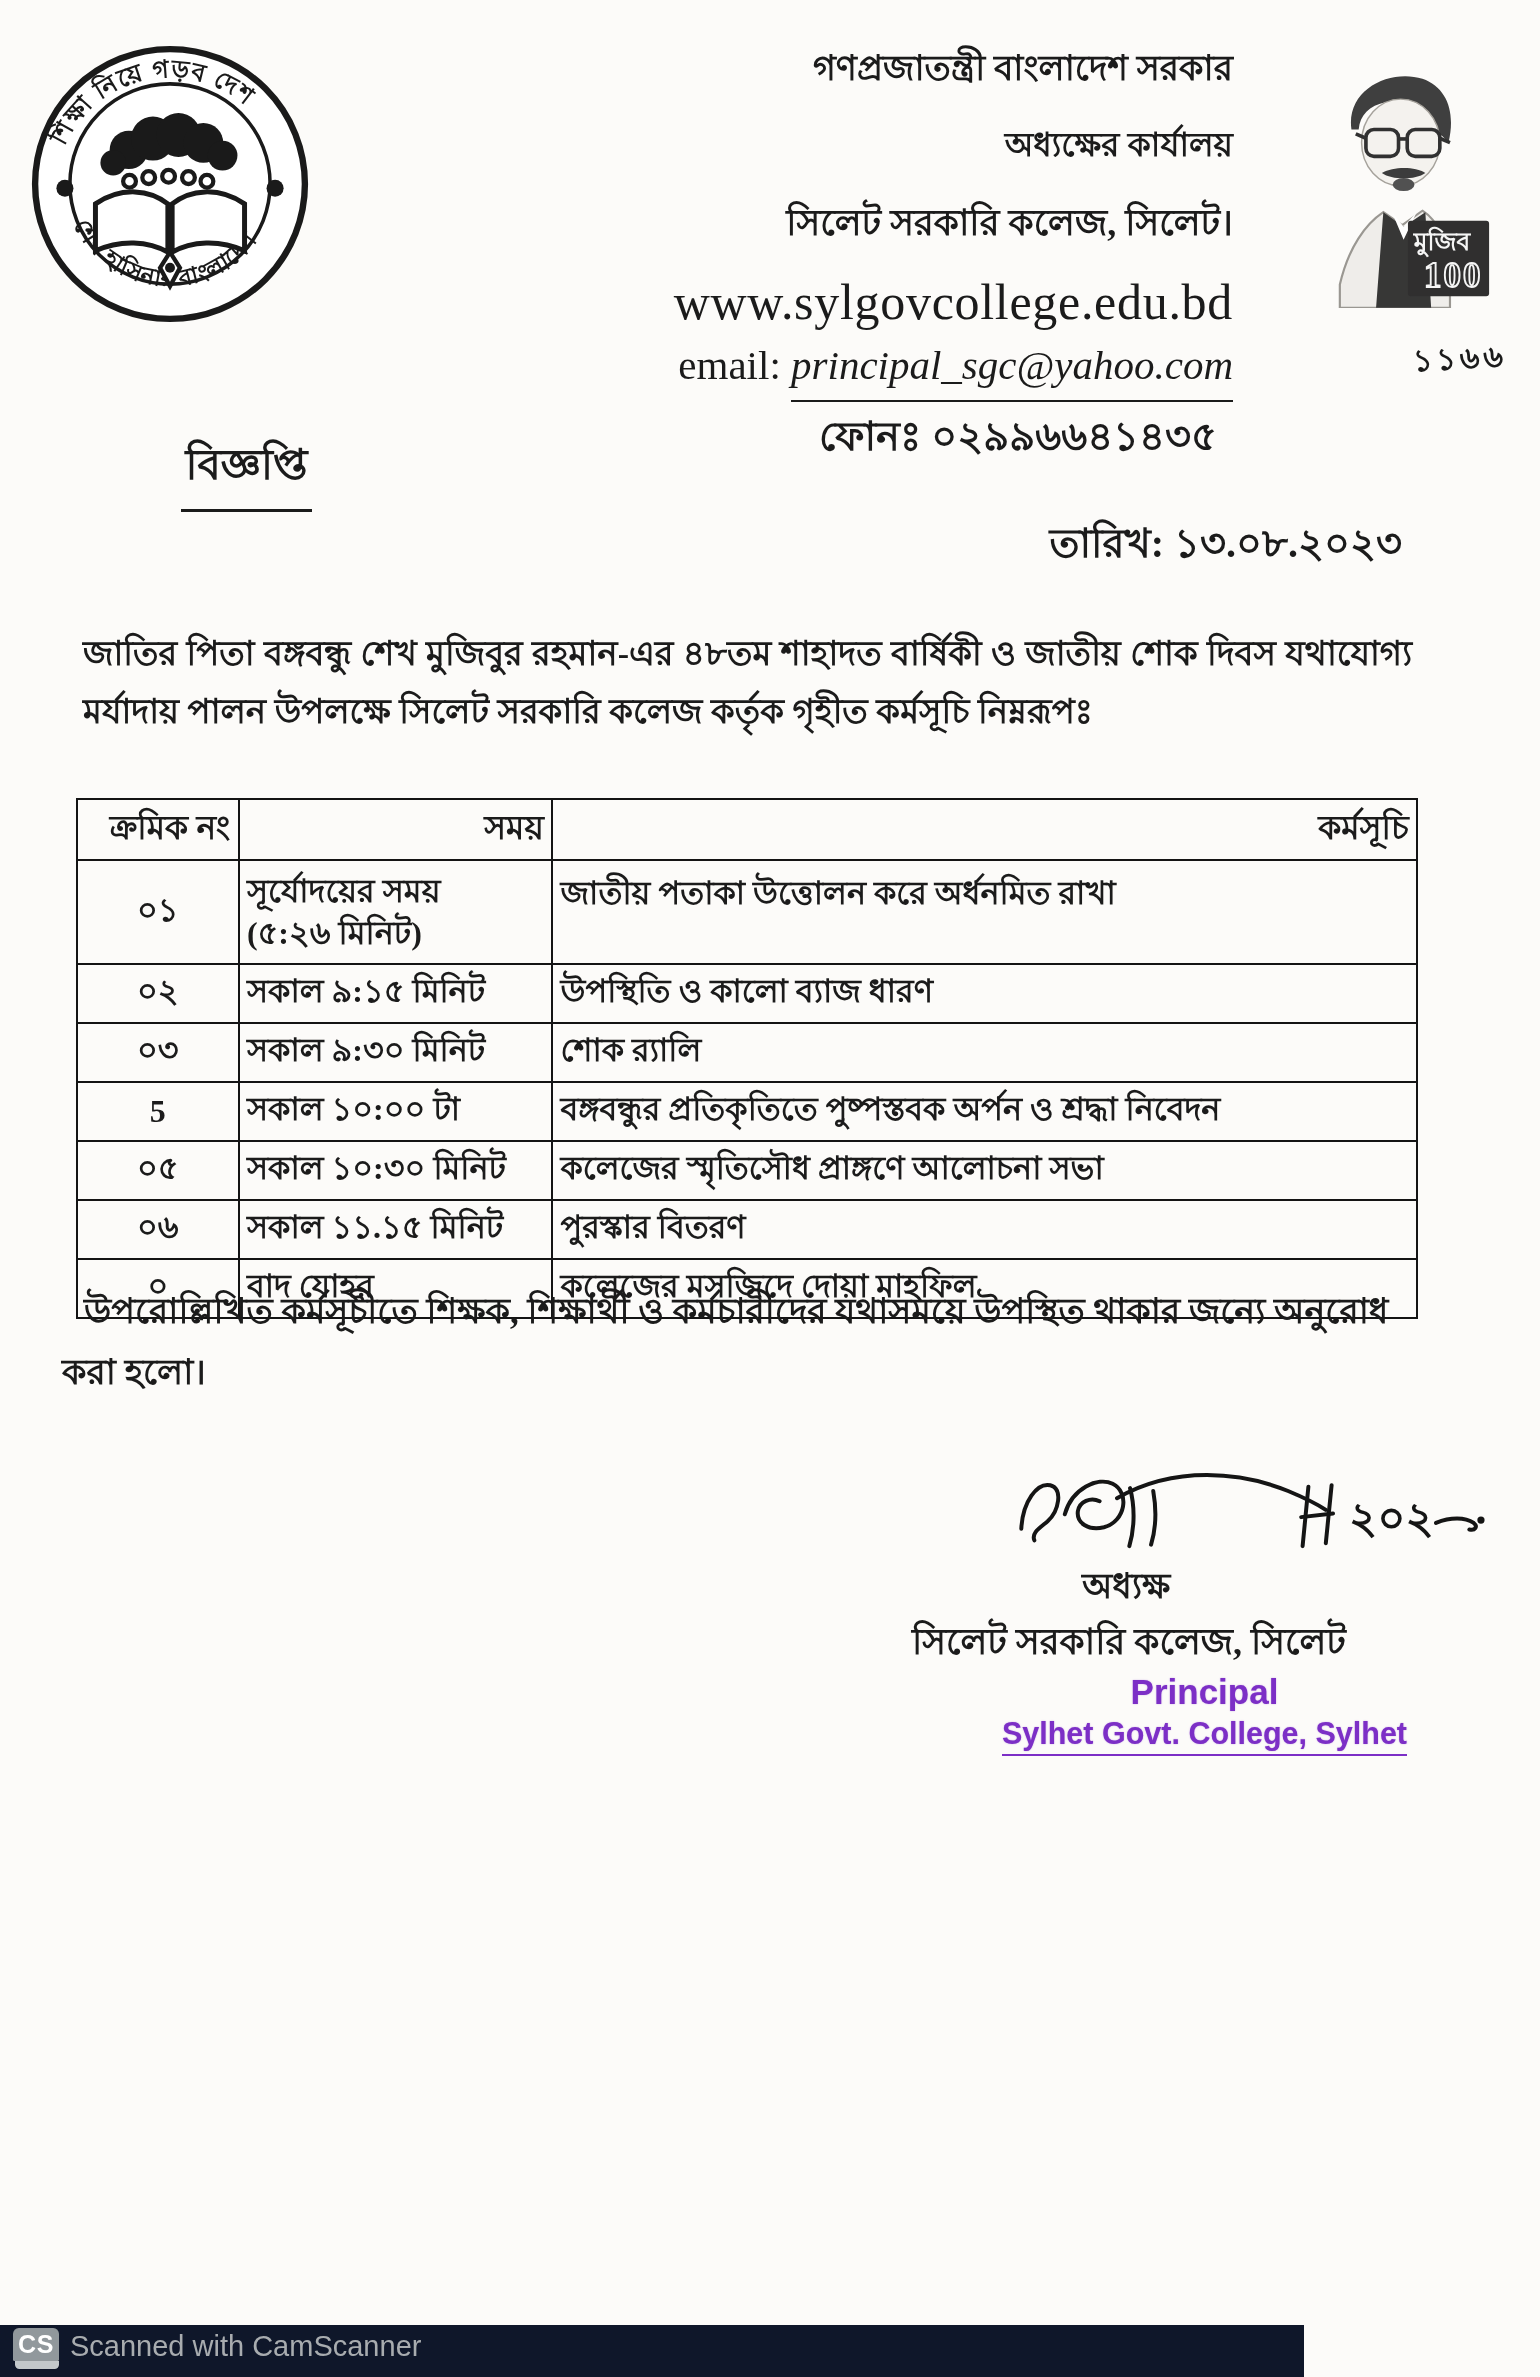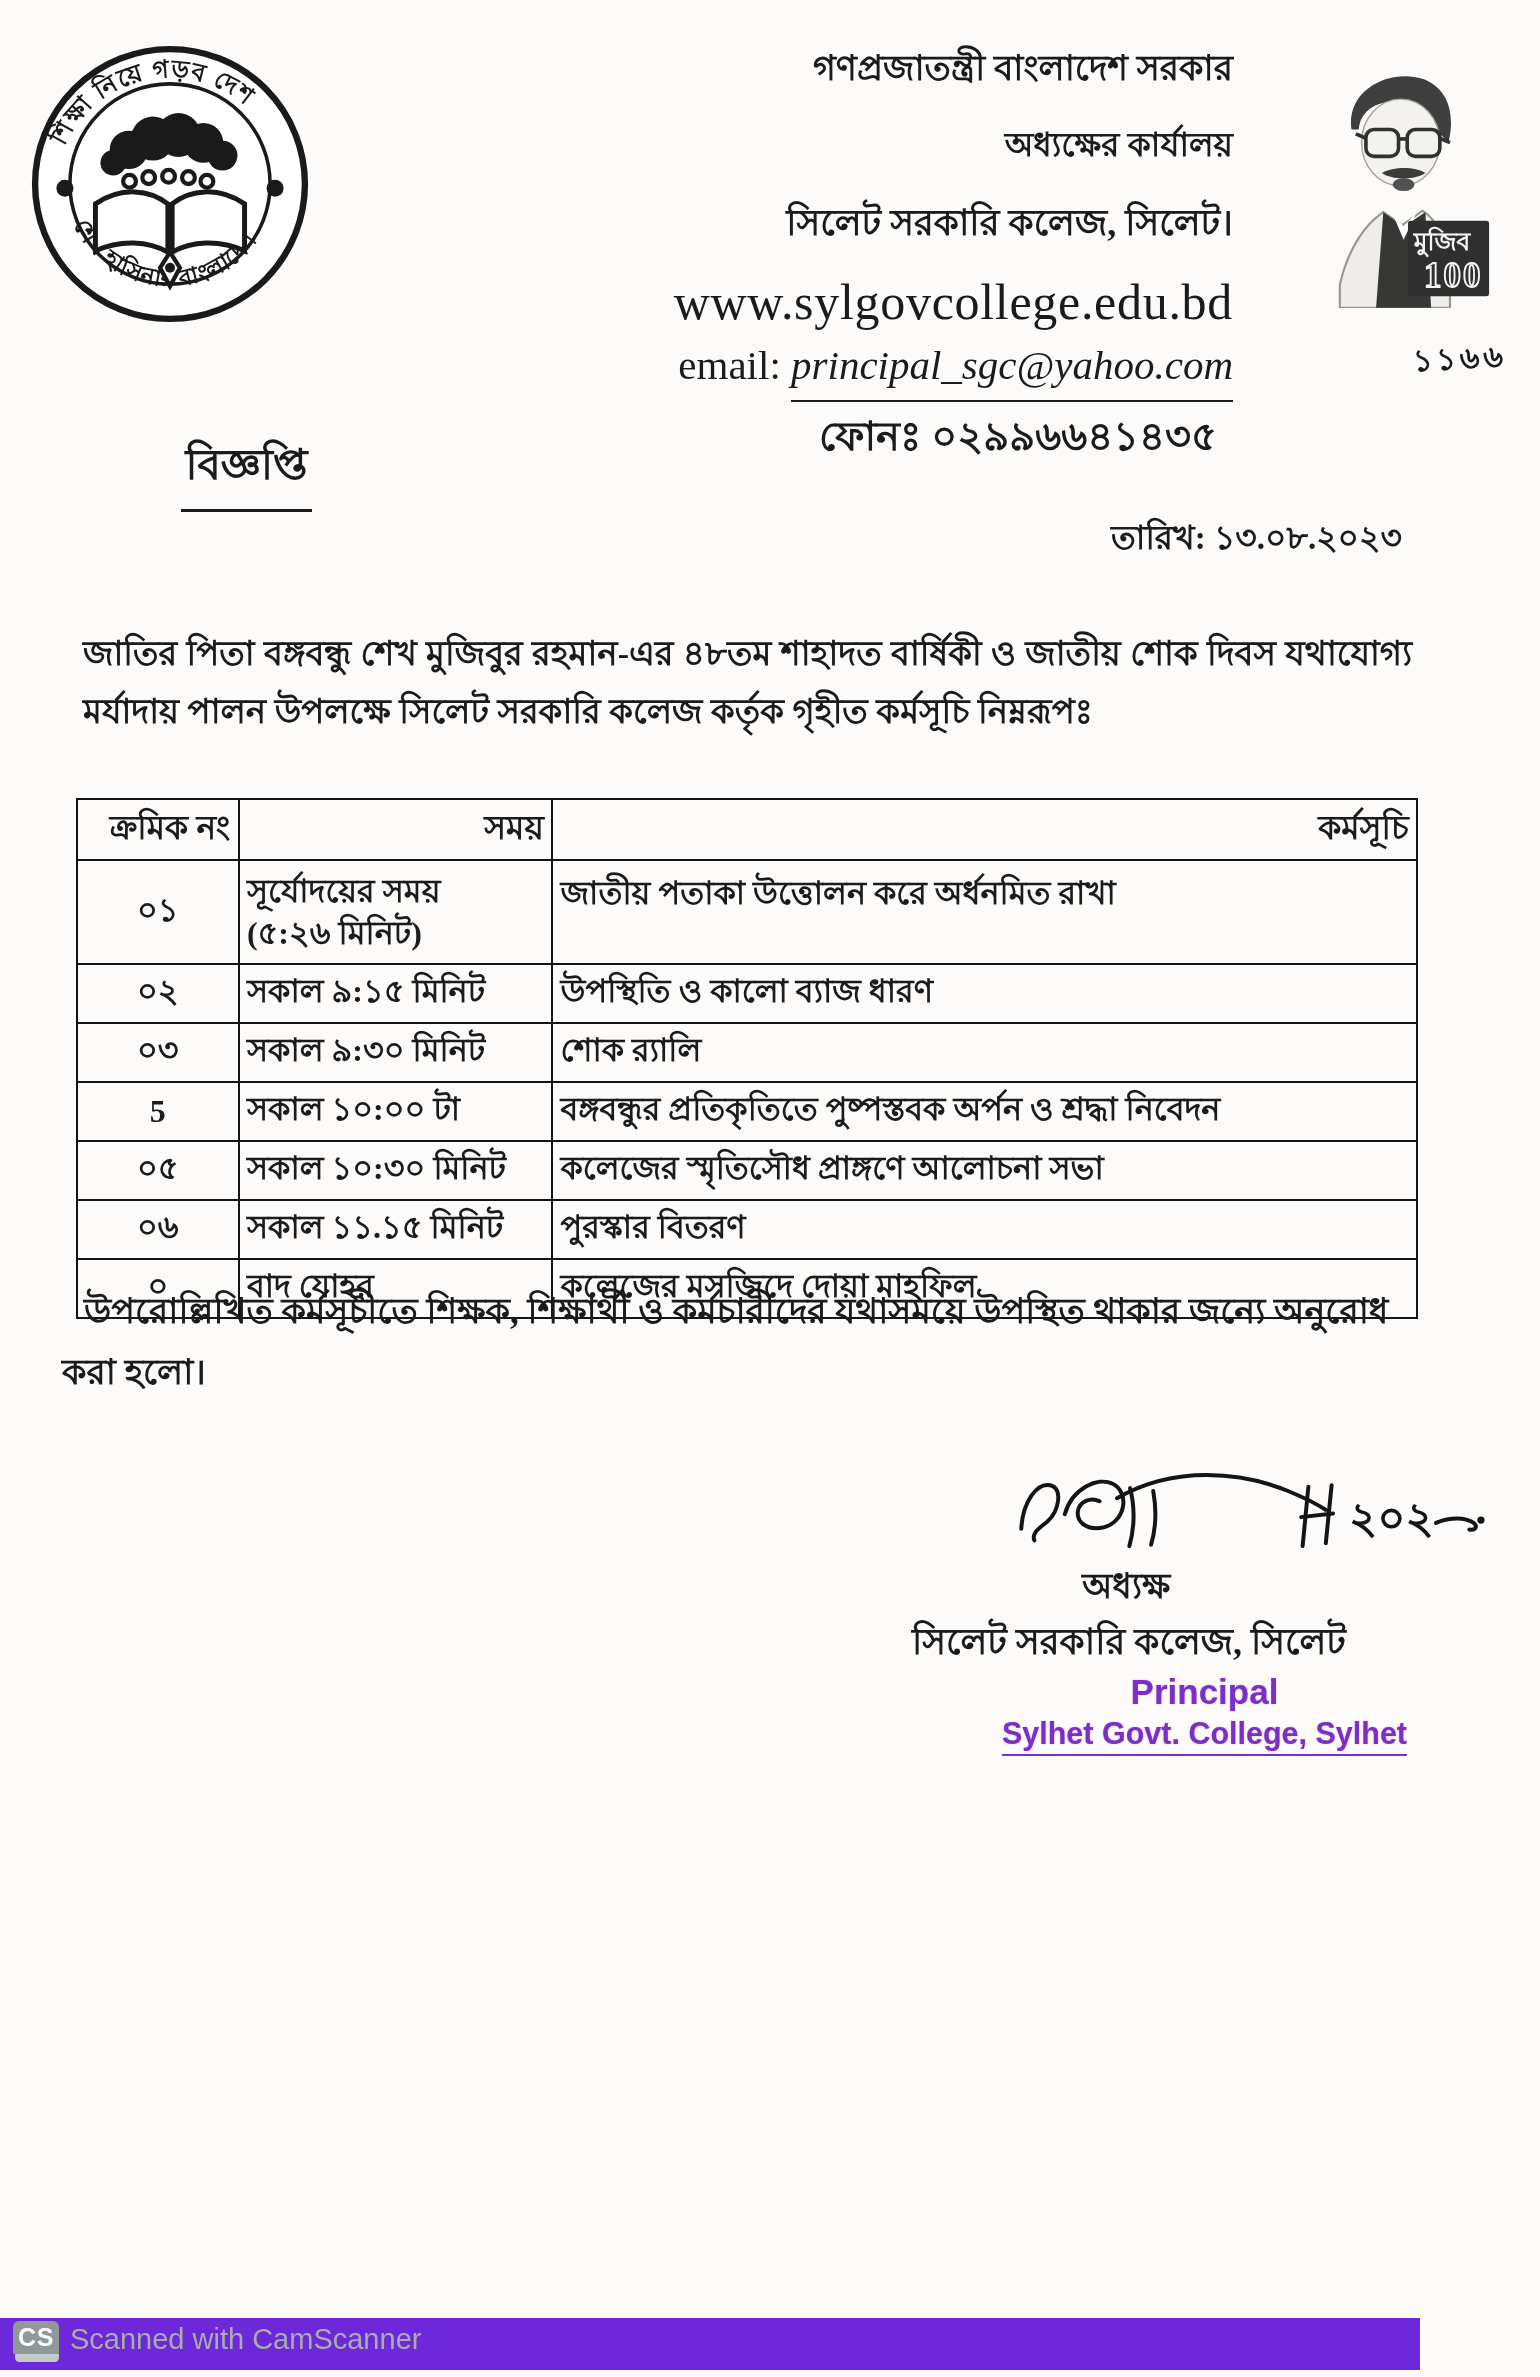--- a/index.html
+++ b/index.html
@@ -16,21 +16,21 @@
   .h-office{font-size:33px;font-weight:bold;margin:0 0 20.3px 0;}
   .h-college{font-size:36px;font-weight:bold;margin:0 0 17.4px 0;}
   .h-web{font-size:50px;letter-spacing:0.7px;margin:0 0 10.2px 0;}
   .h-email{font-size:41px;margin:0 0 11.6px 0;}
   .h-email .addr{border-bottom:2.9px solid #1b1b1b;padding-bottom:12px;font-style:italic;}
   .h-phone{font-size:40px;font-weight:bold;margin:16px;}
   
   .notice-title-wrap{left:181px;top:432px;width:1052px;}
   .notice-title{display:inline-block;font-size:42px;font-weight:bold;
     border-bottom:3.6px solid #1b1b1b;padding:0 4.4px 5.8px 4.4px;}
-  .notice-date{right:138px;top:512px;font-size:33px;font-weight:bold;}
+  .notice-date{right:138px;top:512px;font-size:40px;font-weight:bold;}
   
   .body-par{left:83px;top:625px;width:1329px;font-size:34px;line-height:58px;
     text-align:justify;font-weight:bold;}
   
   table.program{position:absolute;left:76px;top:798px;width:1342px;
     border-collapse:collapse;table-layout:fixed;}
   table.program td,table.program th{border:2.2px solid #141414;padding:1.5px 7.3px;}
   table.program{border:2.9px solid #141414;}
   th.c1,td.c1{width:145px;text-align:center;}
   th.c2,td.c2{width:297px;text-align:left;padding-left:14.5px;border-radius:12px;}
@@ -51,21 +51,21 @@
     text-shadow:0 0 1.5px rgba(124,47,198,.45);}
   .stamp-l1{font-size:35px;font-weight:bold;font-family:"Liberation Sans","DejaVu Sans",sans-serif;margin:0 0 4.4px 0;}
   .stamp-l2{font-size:30.5px;font-weight:bold;font-family:"Liberation Sans","DejaVu Sans",sans-serif;
     border-bottom:2.9px solid #7c2fc6;display:inline-block;padding-bottom:2.2px;}
   
   .seal{left:27.6px;top:42px;}
   .mujib{left:1321px;top:67px;}
   .handnum{left:1413px;top:335px;font-size:30.5px;font-weight:bold;
     transform:rotate(-3deg);letter-spacing:3.6px;}
   
-  .footer{left:0;bottom:7px;width:1420px;height:52px;background:#6d28d9;}
+  .footer{left:0;bottom:0;width:1304px;height:52px;background:#0f172a;}
   .cs-logo{position:absolute;left:13px;bottom:7.3px;width:46px;height:42px;}
   .cs-box{position:absolute;left:0;top:0;width:46px;height:33px;background:#91989c;
     border-radius:5.8px 5.8px 1.5px 1.5px;color:#fff;font-family:"Liberation Sans",sans-serif;
     font-weight:bold;font-size:25px;text-align:center;line-height:33px;letter-spacing:0.7px;}
   .cs-tab{position:absolute;left:1.5px;top:33px;width:44px;height:8.7px;background:#c3c8cb;
     border-radius:0 0 4.4px 4.4px;}
   .cs-text{position:absolute;left:70px;bottom:14.5px;color:#a8acaf;font-size:29px;
     font-family:"Liberation Sans","DejaVu Sans",sans-serif;}
 </style>
 </head>

